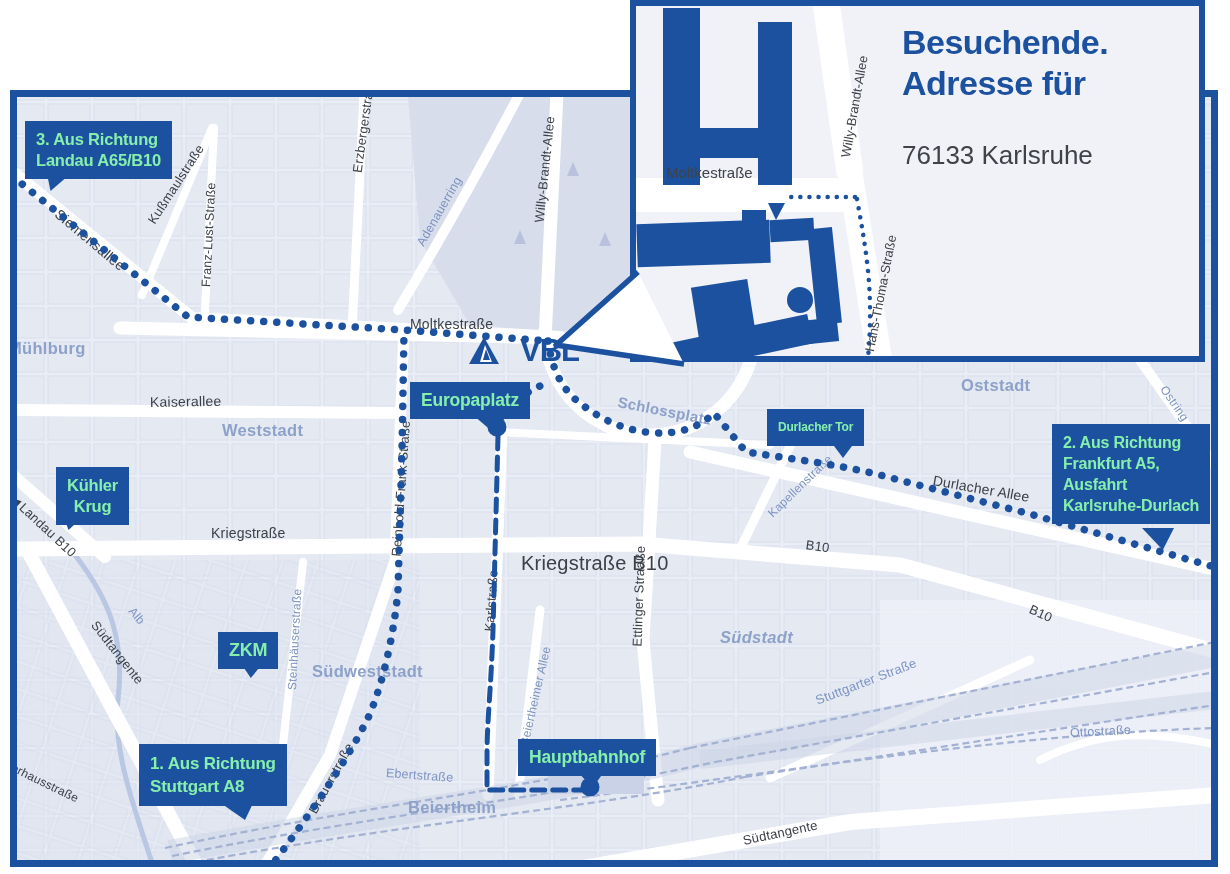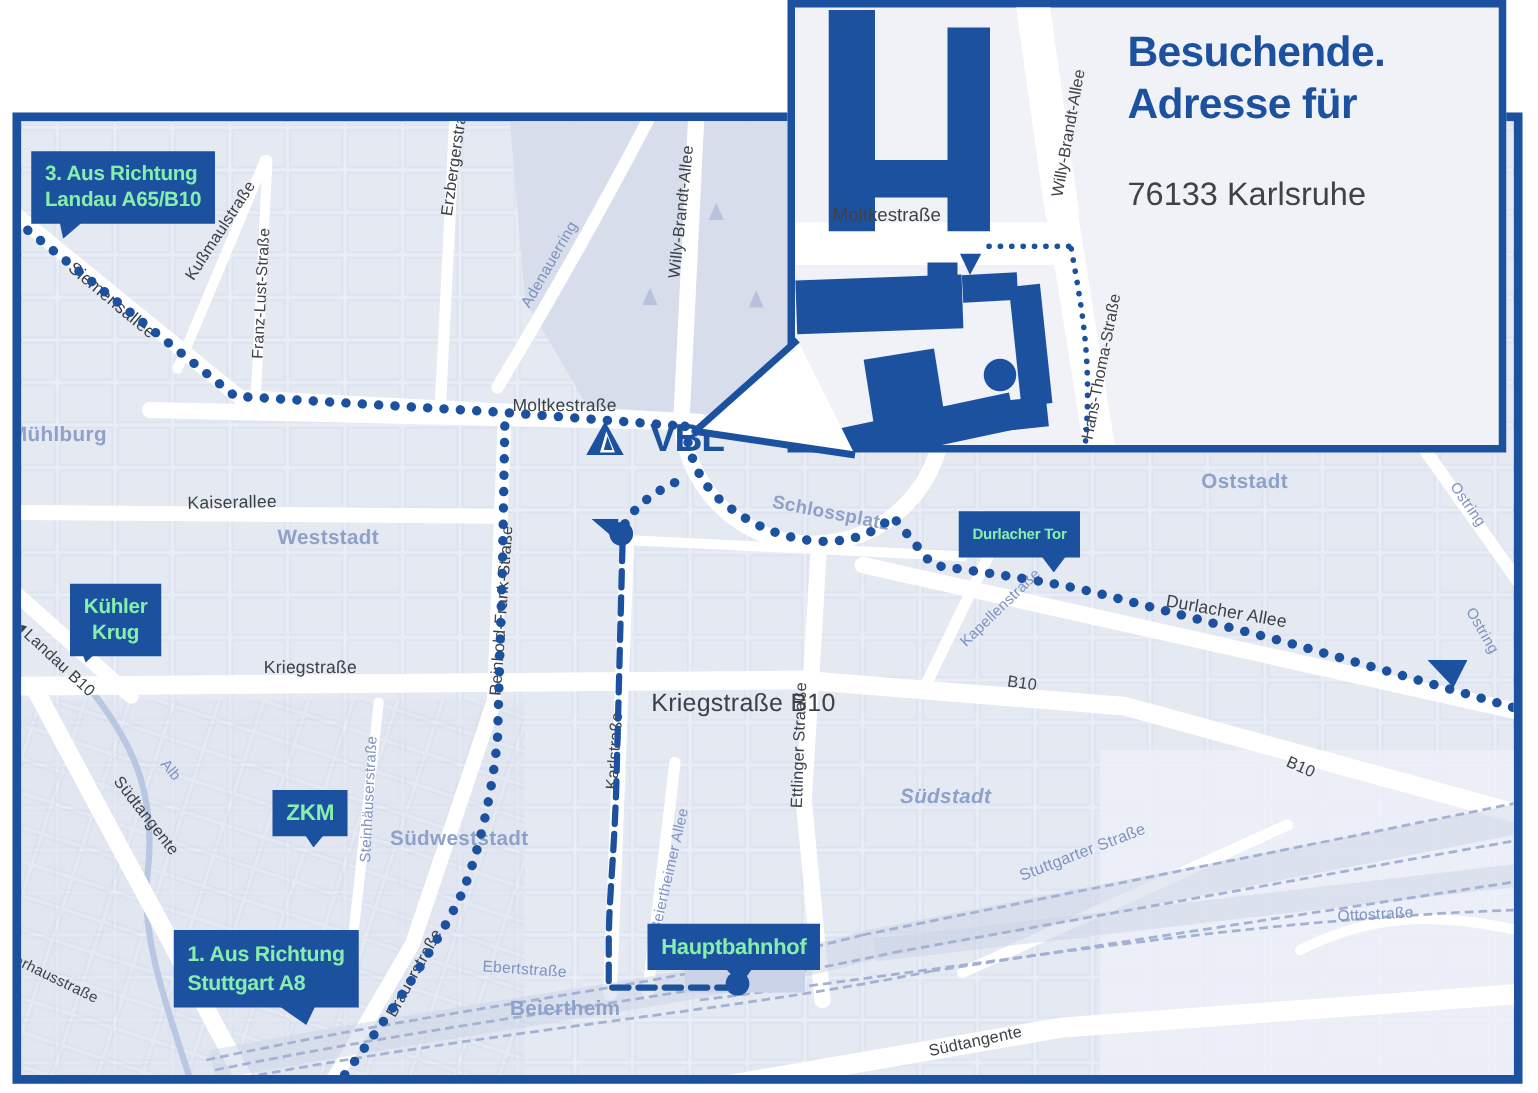--- a/index.html
+++ b/index.html
@@ -205,32 +205,41 @@
         <div>ZKM</div>
       </div>
       <div class="tail" style="left:240px;top:662px;width:24px;height:16px;clip-path:polygon(0 0,100% 0,45% 100%)"></div>
 
       <div class="co" style="left:139px;top:744px;font-size:17px;line-height:23px">
         <div>1. Aus Richtung</div>
         <div>Stuttgart A8</div>
       </div>
       <div class="tail" style="left:212px;top:797px;width:44px;height:23px;clip-path:polygon(0 0,100% 0,75% 100%)"></div>
 
+      <div class="co" style="left:410px;top:382px;font-size:17.5px">
+        <div>Europaplatz</div>
+      </div>
       <div class="tail" style="left:473px;top:415px;width:22px;height:17px;clip-path:polygon(0 0,100% 0,90% 100%)"></div>
 
       <div class="co" style="left:767px;top:409px;font-size:12px">
         <div>Durlacher Tor</div>
       </div>
       <div class="tail" style="left:831px;top:442px;width:24px;height:16px;clip-path:polygon(0 0,100% 0,50% 100%)"></div>
 
       <div class="co" style="left:518px;top:739px;font-size:17.5px">
         <div>Hauptbahnhof</div>
       </div>
       <div class="tail" style="left:578px;top:772px;width:26px;height:16px;clip-path:polygon(0 0,100% 0,55% 100%)"></div>
 
+      <div class="co" style="left:1052px;top:424px;font-size:16px;line-height:21px">
+        <div>2. Aus Richtung</div>
+        <div>Frankfurt A5,</div>
+        <div>Ausfahrt</div>
+        <div>Karlsruhe-Durlach</div>
+      </div>
       <div class="tail" style="left:1142px;top:528px;width:32px;height:22px;clip-path:polygon(0 0,100% 0,65% 100%)"></div>
 
     </div>
   </div>
 
   <div class="inset">
 
     <div class="road" style="left:0;top:172px;width:226px;height:34px"></div>
     <div class="road" style="left:188px;top:-12px;width:27px;height:180px;transform:rotate(-8deg)"></div>
     <div class="road" style="left:216px;top:140px;width:25px;height:236px;transform:rotate(-9deg)"></div>

